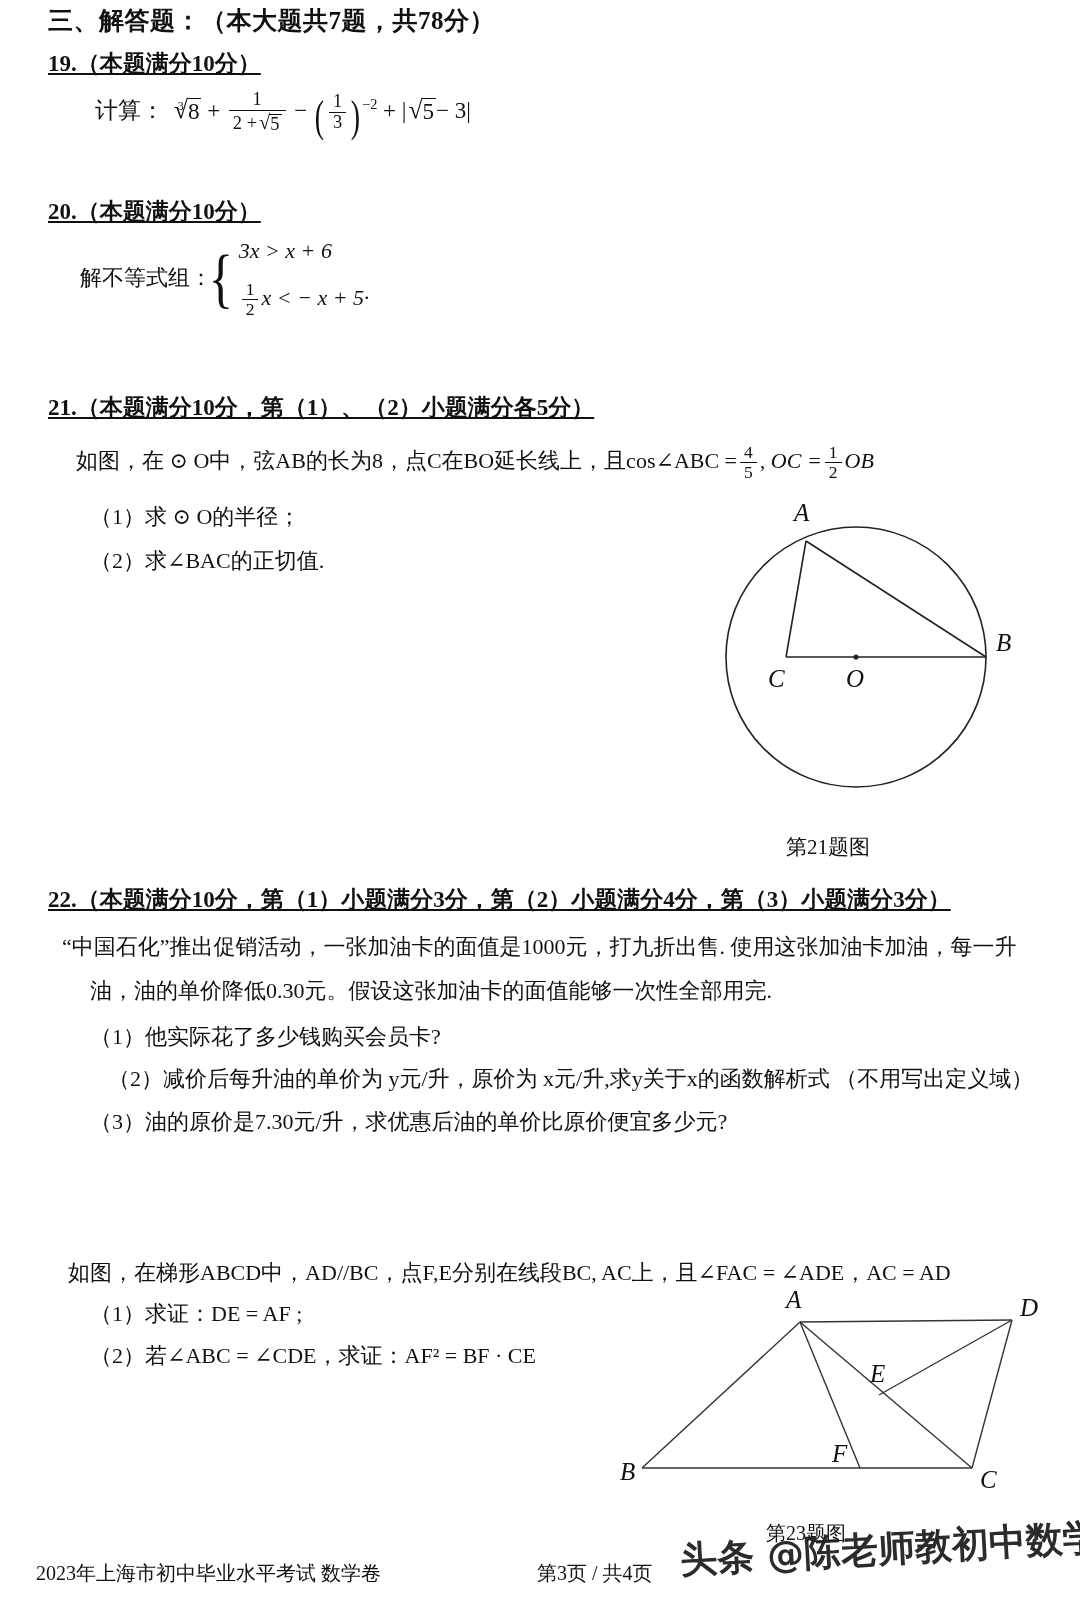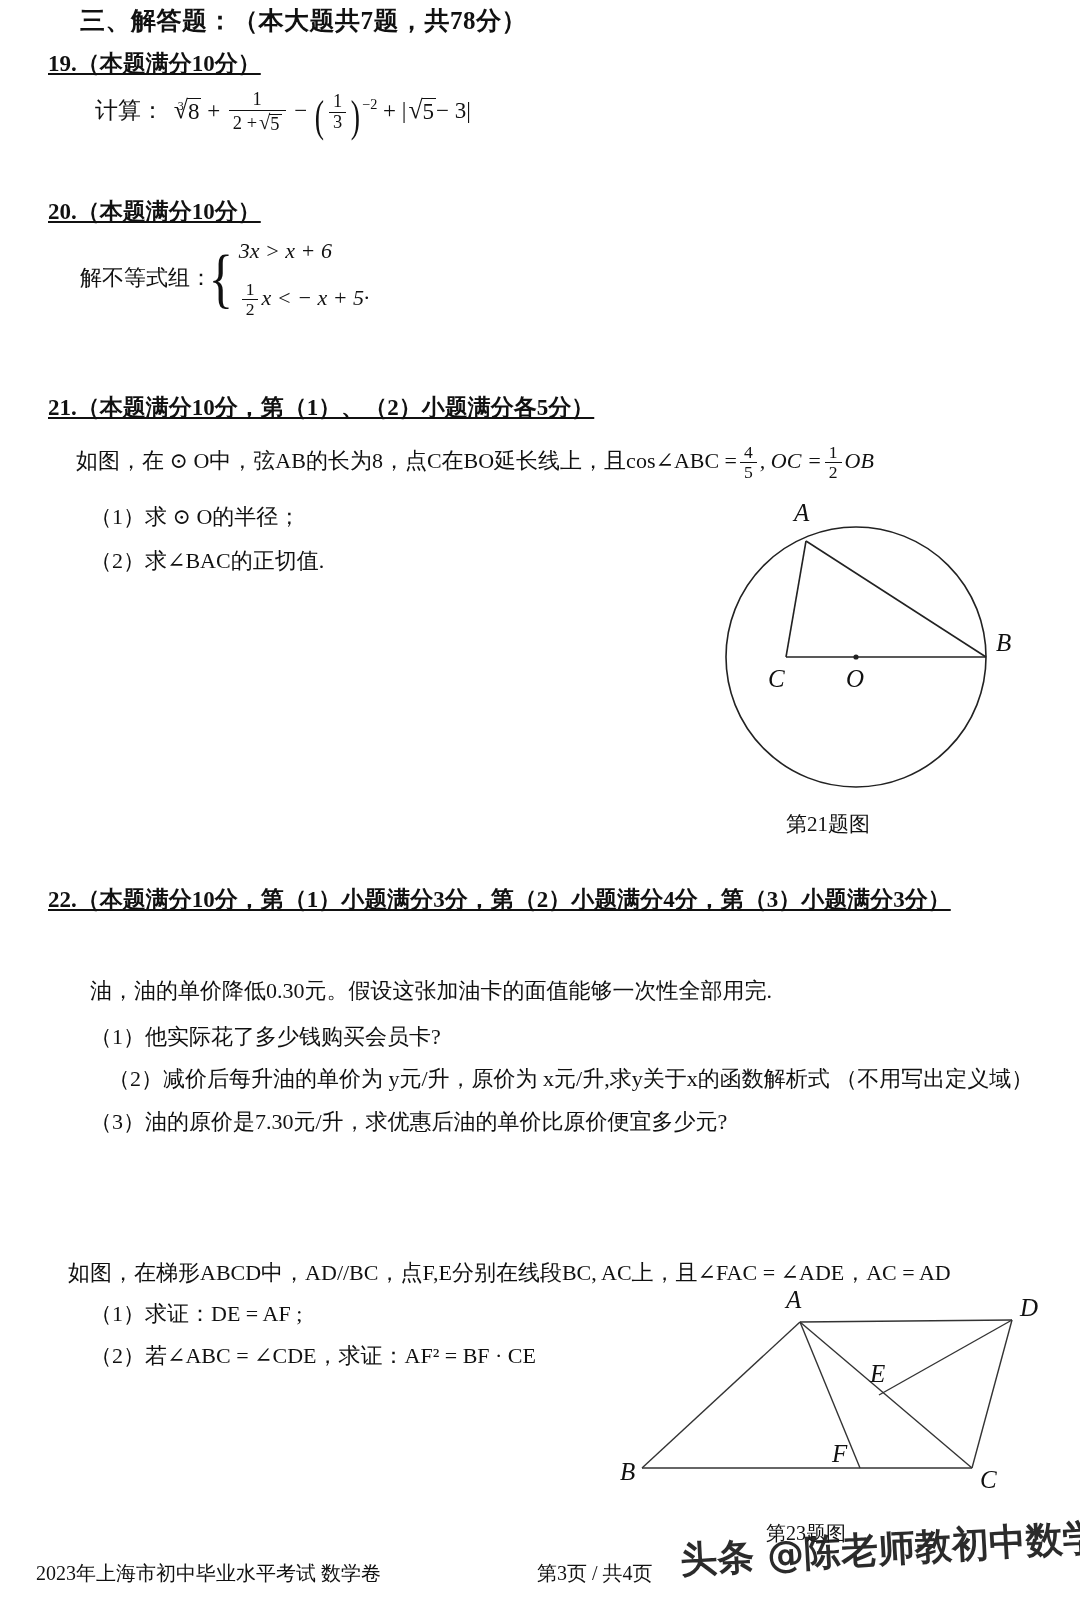--- a/index.html
+++ b/index.html
@@ -21,21 +21,20 @@
     height: 1600px;
   }
 
   
   .sec-head {
     position: absolute;
     font-weight: bold;
     font-size: 25px;
     letter-spacing: 0.5px;
     white-space: nowrap;
-    margin-left: 32px;
   }
   .q-head {
     position: absolute;
     font-weight: bold;
     font-size: 23px;
     white-space: nowrap;
     text-decoration: underline;
   }
   .body-line {
     position: absolute;
@@ -208,24 +207,25 @@
       <line x1="86" y1="162" x2="286" y2="162" stroke="#222" stroke-width="1.6"></line>
 
       <line x1="86" y1="162" x2="106" y2="46" stroke="#222" stroke-width="1.6"></line>
       <line x1="106" y1="46" x2="286" y2="162" stroke="#222" stroke-width="1.6"></line>
       <text class="pt-label" x="94" y="26">A</text>
       <text class="pt-label" x="296" y="156">B</text>
       <text class="pt-label" x="68" y="192">C</text>
       <text class="pt-label" x="146" y="192">O</text>
     </svg>
   </div>
-  <div class="fig-caption" style="left:786px; top:810px;">第21题图</div>
+  <div class="fig-caption" style="left:786px; top:833px;">第21题图</div>
 
   <div class="q-head" style="left:48px; top:884px;">22.（本题满分10分，第（1）小题满分3分，第（2）小题满分4分，第（3）小题满分3分）</div>
 
+  <div class="body-line" style="left:62px; top:932px;">“中国石化”推出促销活动，一张加油卡的面值是1000元，打九折出售. 使用这张加油卡加油，每一升</div>
   <div class="body-line" style="left:90px; top:976px;">油，油的单价降低0.30元。假设这张加油卡的面值能够一次性全部用完.</div>
 
   <div class="sub-line" style="left:90px; top:1022px;text-align:center;">（1）他实际花了多少钱购买会员卡?</div>
   <div class="sub-line" style="left:108px; top:1064px;">（2）减价后每升油的单价为 y元/升，原价为 x元/升,求y关于x的函数解析式 （不用写出定义域）</div>
   <div class="sub-line" style="left:90px; top:1107px;">（3）油的原价是7.30元/升，求优惠后油的单价比原价便宜多少元?</div>
 
 
   <div class="body-line" style="left:68px; top:1258px;">如图，在梯形ABCD中，AD//BC，点F,E分别在线段BC, AC上，且∠FAC = ∠ADE，AC = AD</div>
 
   <div class="sub-line" style="left:90px; top:1299px;">（1）求证：DE = AF ;</div>

